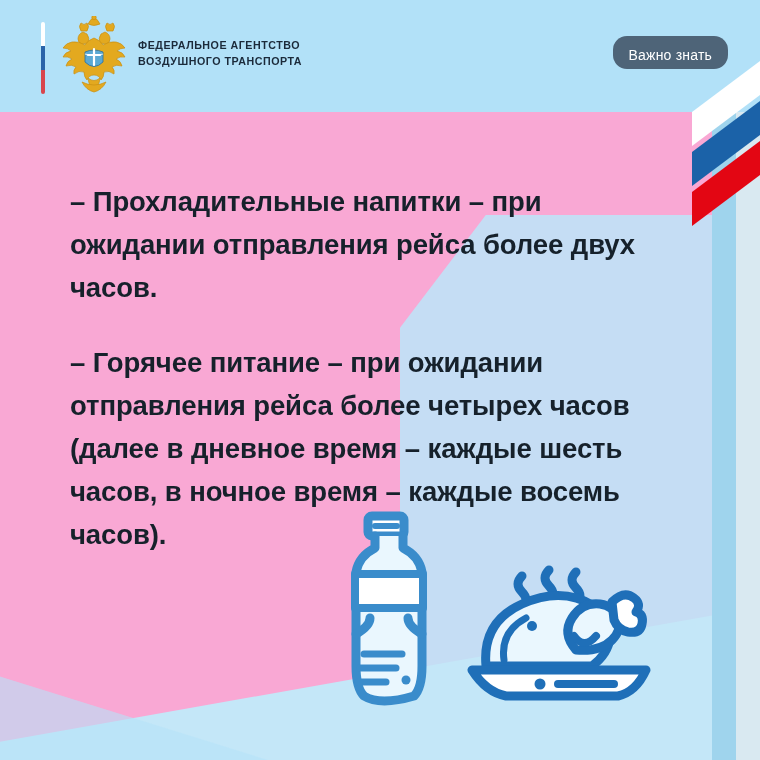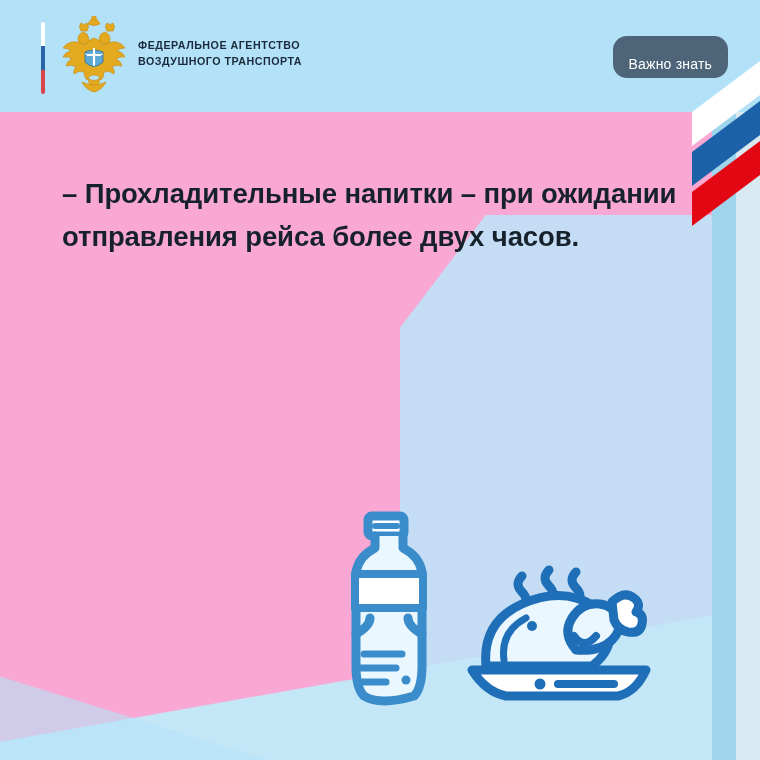--- a/index.html
+++ b/index.html
@@ -84,38 +84,38 @@
     transform-origin:left center;
     white-space:pre-line;
   }
 
   .badge{
     position:absolute;right:32px;top:36px;
     background:#4E6478;
     color:#FFFFFF;
     font-size:14px;
     font-weight:normal;
-    padding:21px 16px 7px 16px;
+    padding:12px 16px 7px 16px;
     border-radius:14px;
     letter-spacing:.2px;
     line-height:1;
   }
 
   
   .content{
     position:absolute;left:58px;top:168px;width:630px;
   }
   .para{
     color:#16212B;
     font-size:27.5px;
     font-weight:bold;
     line-height:43px;
     letter-spacing:-.1px;
     white-space:pre-line;
-    margin:4px;
+    margin:12px;
   }
   .para + .para{margin-top:32px;}
 
   
   .icon-bottle{position:absolute;left:330px;top:508px;width:118px;height:212px;}
   .icon-chicken{position:absolute;left:466px;top:532px;width:186px;height:178px;}
 </style>
 </head>
 <body>
 
@@ -200,20 +200,21 @@
     </svg>
 
     <div class="org-name">ФЕДЕРАЛЬНОЕ АГЕНТСТВО
 ВОЗДУШНОГО ТРАНСПОРТА</div>
 
     <div class="badge">Важно знать</div>
   </div>
 
   <div class="content">
     <p class="para">– Прохладительные напитки – при ожидании отправления рейса более двух часов.</p>
+    <p class="para">– Горячее питание – при ожидании отправления рейса более четырех часов (далее в дневное время – каждые шесть часов, в ночное время – каждые восемь часов).</p>
   </div>
 
   <svg class="icon-bottle" viewBox="0 0 118 212">
     <g fill="none" stroke="#3A8CCB" stroke-width="9" stroke-linejoin="round" stroke-linecap="round">
 
       <rect x="38" y="8" width="36" height="20" rx="4" fill="#FFFFFF"></rect>
       <line x1="45" y1="18" x2="67" y2="18" stroke-width="6"></line>
 
       <path d="M45 28 l0 12 q-16 8 -19 24 l0 94 q0 22 8 30 q16 10 50 0 q8-8 8-30 l0-94 q-3-16 -19-24 l0-12" fill="#EAF7FE"></path>
 

